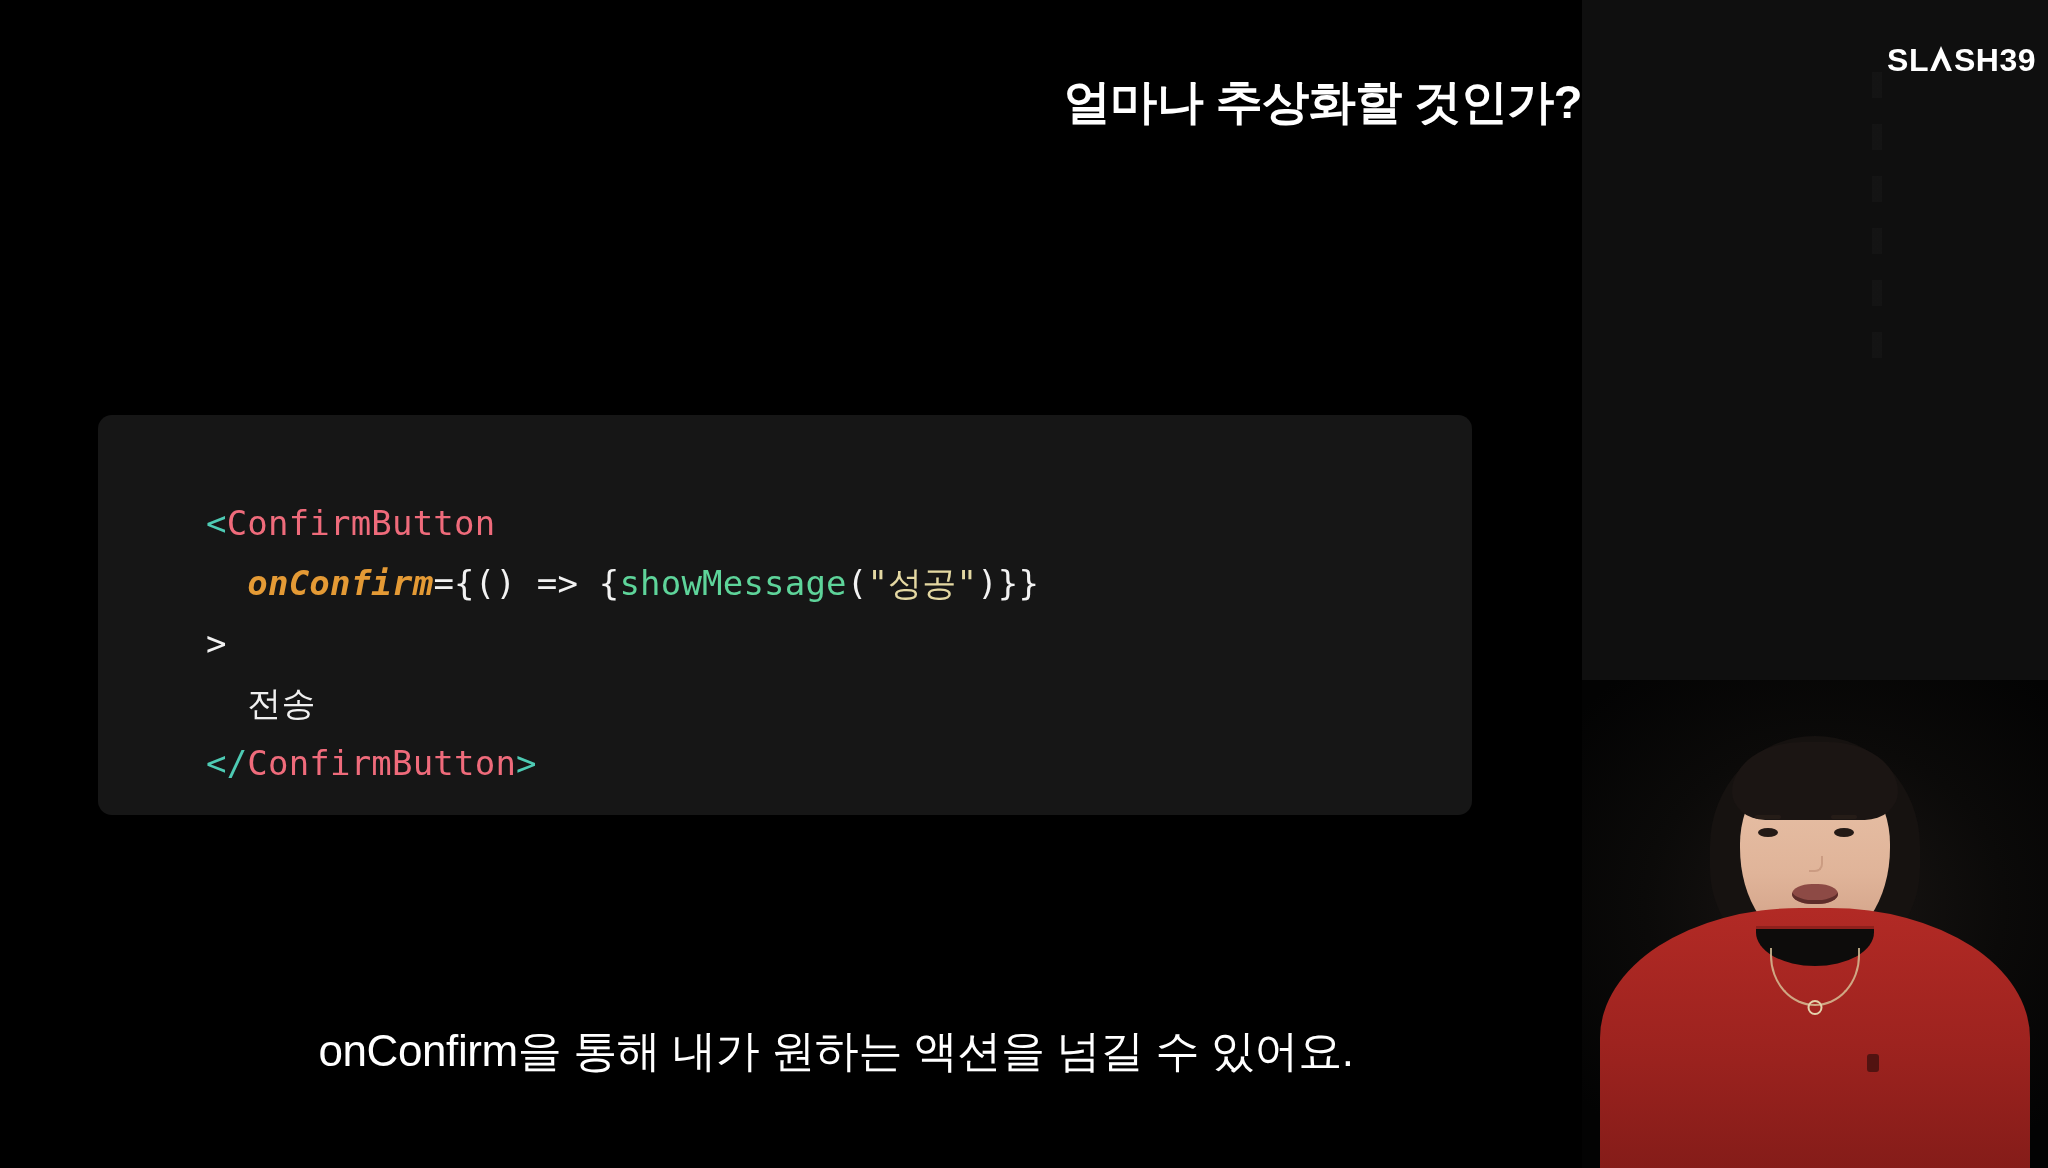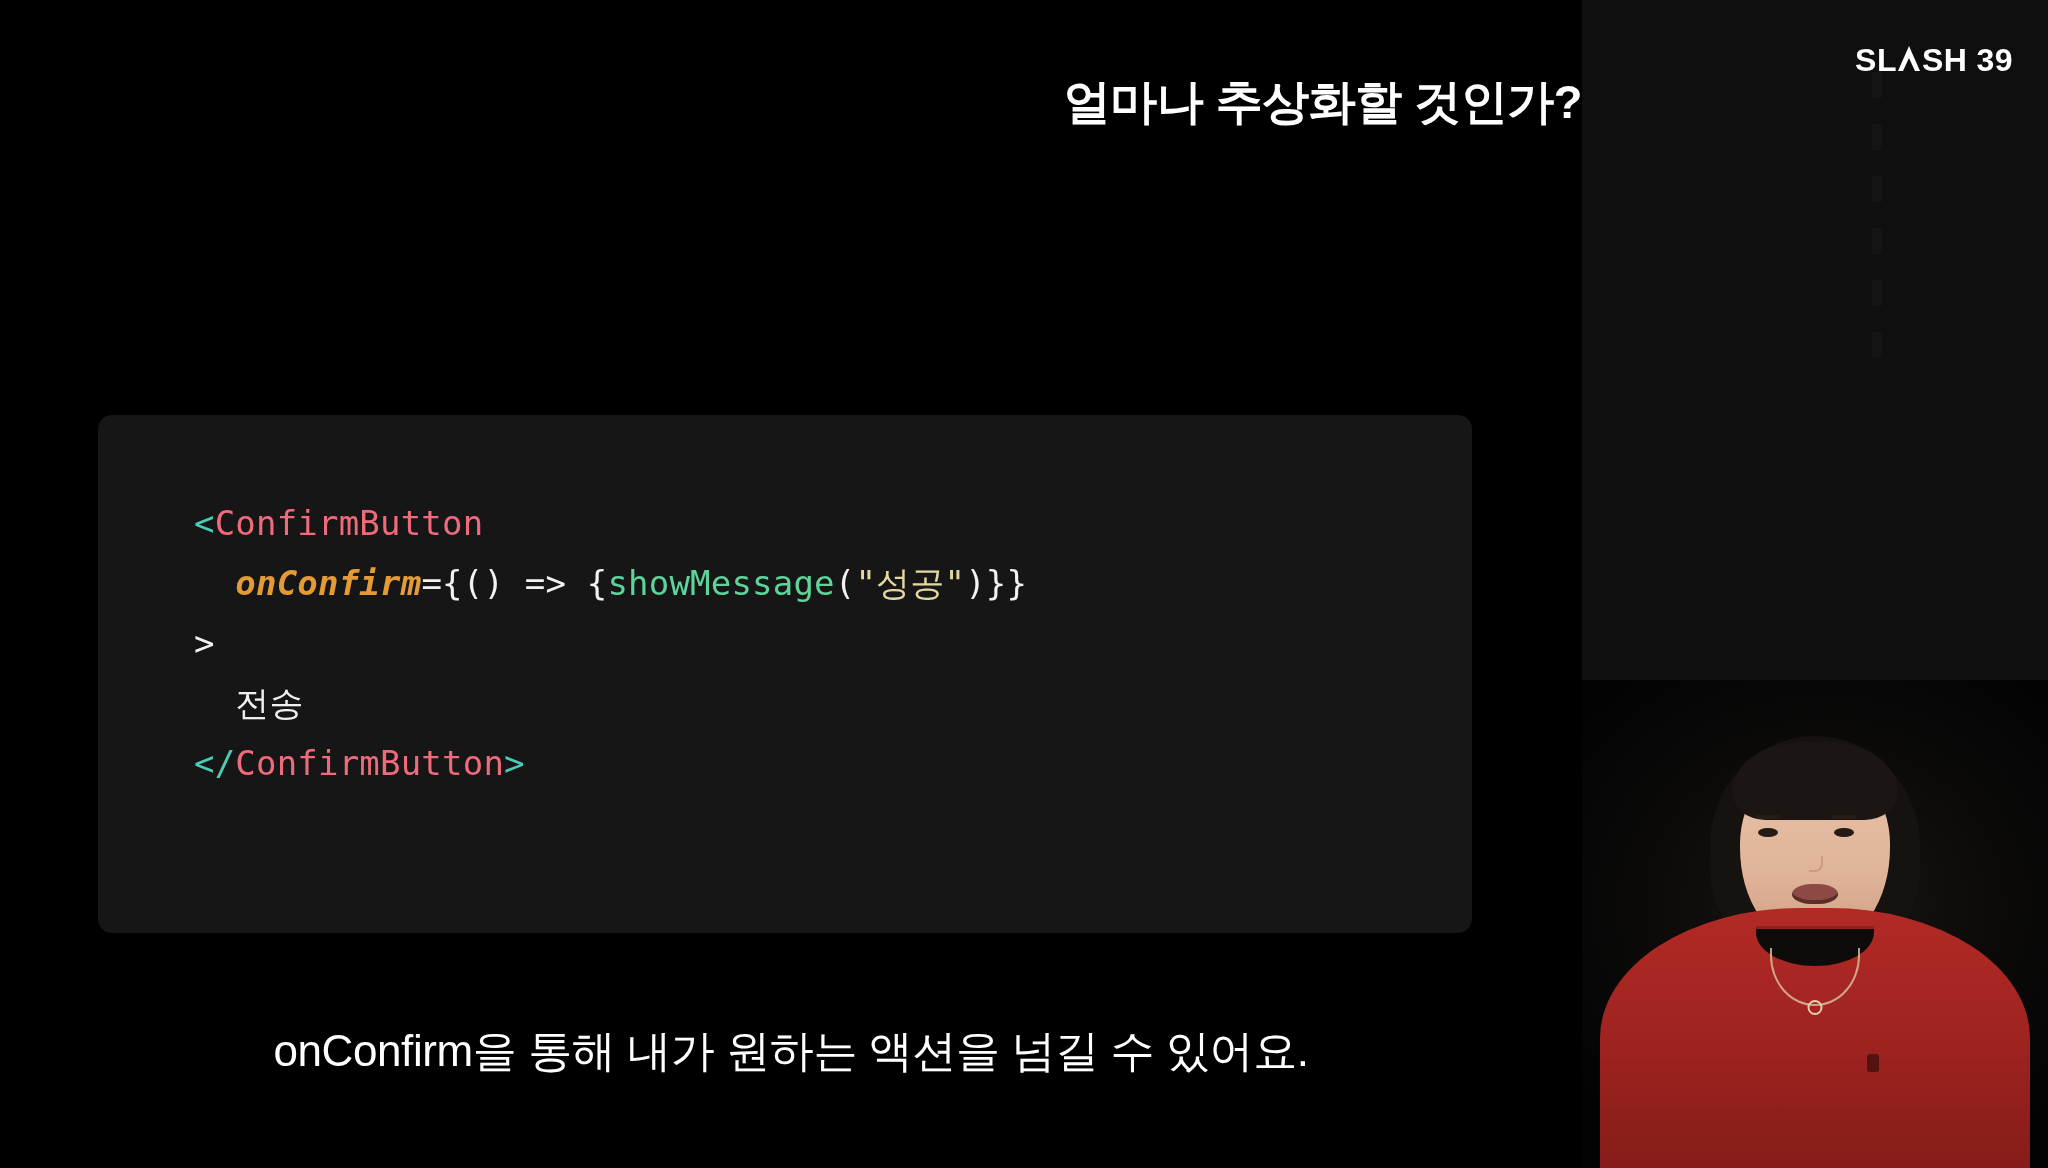--- a/index.html
+++ b/index.html
@@ -59,25 +59,25 @@
     font-weight: 700;
     letter-spacing: 0px;
   }
 
   
   #code-card {
     position: absolute;
     left: 98px;
     top: 415px;
     width: 1374px;
-    height: 518px;
+    height: 400px;
     background: #161616;
     border-radius: 14px;
     box-sizing: border-box;
-    padding: 78px 0 0 4px;
+    padding: 78px 0 0 16px;
     overflow: hidden;
   }
 
   #code-block {
     margin: 0;
     padding: 0 0 0 92px;
     font-family: "DejaVu Sans Mono", "Liberation Mono", monospace;
     font-size: 34px;
     line-height: 60px;
     color: #f0f0f0;
@@ -120,25 +120,24 @@
     position: absolute;
     left: 0;
     top: 0;
     width: 466px;
     height: 680px;
     background: #0f0f0f;
   }
 
   #brand-logo {
     position: absolute;
-    right: 35px;
+    right: 12px;
     top: 42px;
     display: flex;
     align-items: baseline;
-    gap: 9px;
     color: #ffffff;
     font-size: 32px;
     font-weight: 800;
     letter-spacing: 0.5px;
   }
   #brand-logo .logo-word { display: inline-flex; align-items: baseline; }
   #brand-logo .logo-a {
     display: inline-block;
     width: 23px;
     height: 25px;
@@ -325,21 +324,21 @@
     left: 50%;
     transform: translateX(-50%);
     top: 204px;
     width: 46px; height: 20px;
     background: #8d4a45;
     border-radius: 24px / 12px;
     box-shadow: inset 0 -5px 0 -1px #5e2d2a;
   }
 
   
-  #caption { z-index: 30; }
+  #caption { z-index: 30; padding-left: 45px; }
 </style>
 </head>
 <body>
 
 <div id="stage">
 
   <div id="slide-area">
 
     <h1 id="slide-title">얼마나 추상화할 것인가?</h1>
 

